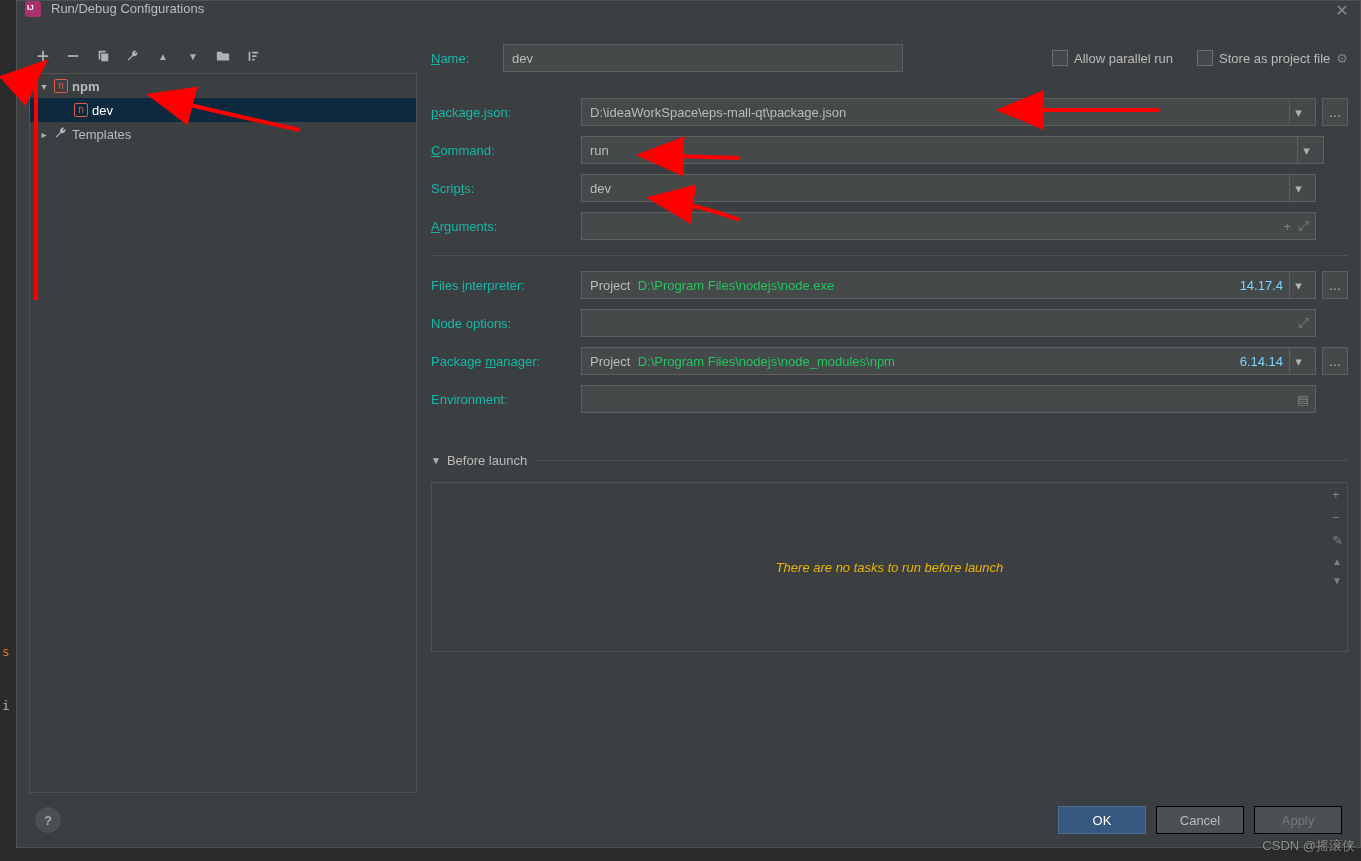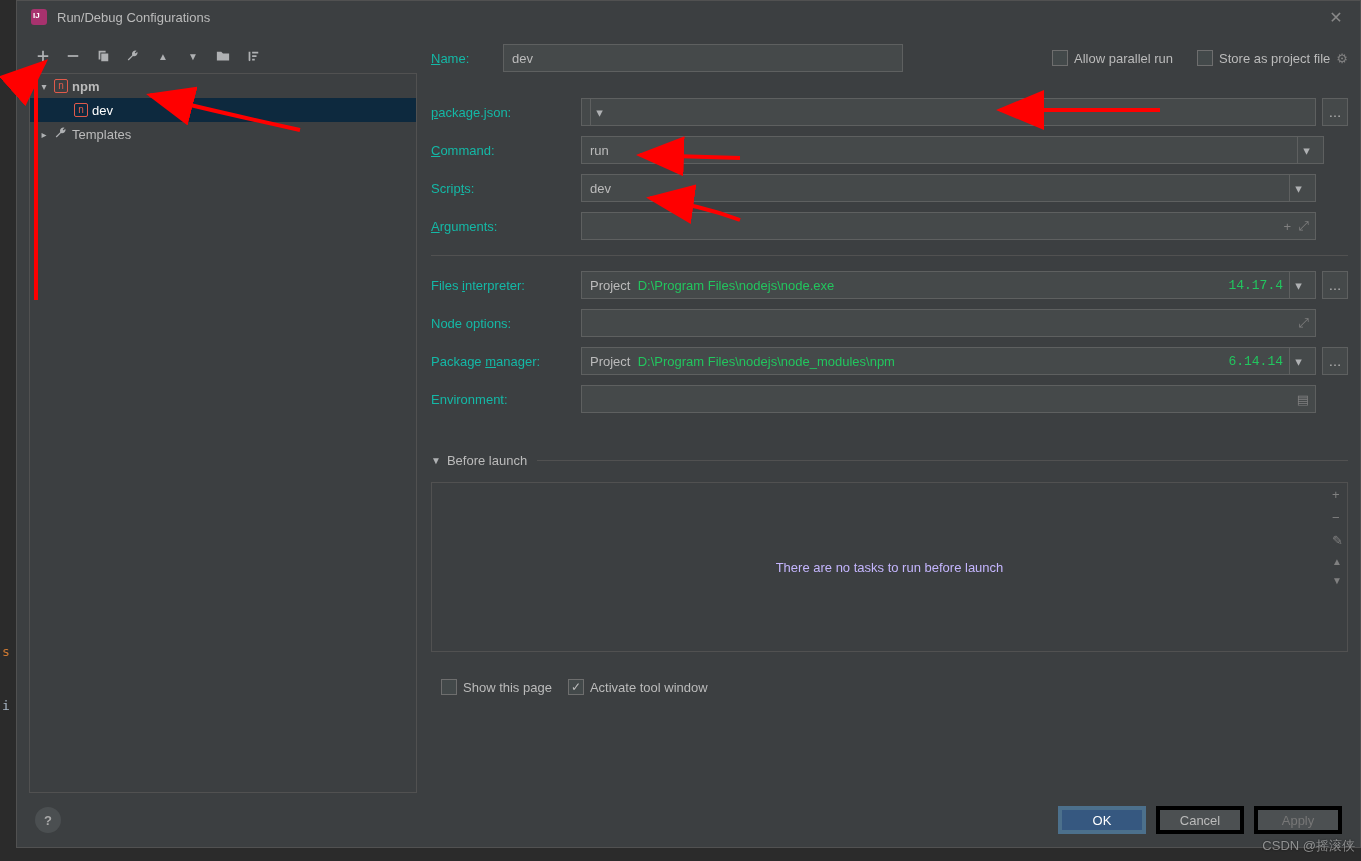--- a/index.html
+++ b/index.html
@@ -1,18 +1,18 @@
 <!DOCTYPE html>
 <html><head>
 <meta charset="utf-8">
 <style>
   * { box-sizing: border-box; margin: 0; padding: 0; font-family: "Segoe UI", Arial, sans-serif; font-size: 13px; }
   body { background: #2b2b2b; color: #bbbbbb; width: 1361px; height: 861px; overflow: hidden; position: relative; }
   .dialog { position: absolute; left: 16px; top: 0; width: 1345px; height: 848px; background: #3c3f41; border: 1px solid #515151; display: flex; flex-direction: column; }
-  .titlebar { height: 32px; display: flex; align-items: center; padding: 0 14px; }
+  .titlebar { height: 32px; display: flex; padding: 0 8px; }
   .titlebar .logo { width: 16px; height: 16px; background: #a8326e; border-radius: 3px; margin-right: 10px; position: relative; }
   .titlebar .logo::after { content:"IJ"; color:#fff; font-size:8px; font-weight:bold; position:absolute; left:2px; top:2px;}
   .titlebar .title { flex: 1; color: #bbbbbb; }
   .titlebar .close { width: 20px; text-align: center; color: #888; cursor: pointer; font-size:16px;}
   .body { flex: 1; display: flex; padding: 10px 12px 0 12px; gap: 14px; }
   .left { width: 388px; display: flex; flex-direction: column; }
   .toolbar { height: 30px; display: flex; align-items: center; gap: 14px; padding: 0 6px 4px 6px; }
   .toolbar .ico { width: 16px; height: 16px; color: #afb1b3; display:flex; align-items:center; justify-content:center;}
   .toolbar svg { width: 14px; height: 14px; fill: #afb1b3; }
   .tree { flex: 1; border: 1px solid #515151; background: #3c3f41; overflow: auto; }
@@ -27,28 +27,28 @@
   .row .lbl .u { text-decoration: underline; }
   .input, .combo { flex:1; height: 28px; background: #45494a; border: 1px solid #5e6060; color: #bbbbbb; padding: 0 8px; display:flex; align-items:center; position:relative;}
   .input.name { width: 400px; flex:none; }
   .combo .cv { flex:1; }
   .combo .dd { width: 18px; text-align:center; color:#afb1b3; border-left:1px solid #5e6060; height:100%; display:flex; align-items:center; justify-content:center;}
   .dots-btn { width: 26px; height: 28px; background: #45494a; border:1px solid #5e6060; margin-left:6px; display:flex; align-items:center; justify-content:center; color:#bbbbbb;}
   .chk { width:16px; height:16px; border:1px solid #6e6e6e; background:#43494a; margin-right:6px; display:inline-flex; align-items:center; justify-content:center;}
   .chk.checked::after{ content:"✓"; color:#bbbbbb; font-size:12px;}
   .section-sep { border-top:1px solid #515151; margin:6px 0; }
   .muted { color:#22c55e; }
-  .value-badge { color:#22c55e; margin-right:6px;font-family:Liberation Mono, monospace; }
+  .value-badge { color:#7dd3fc; margin-right:6px; }
   .before-launch { border:1px solid #515151; height:170px; display:flex; position:relative; margin-top:4px; }
-  .before-launch .msg { margin:auto; color:#c4b5fd; }
+  .before-launch .msg { margin:auto; color:#eab308;font-style:italic; }
   .bl-tools { position:absolute; right:4px; top:4px; display:flex; flex-direction:column; gap:8px; color:#808080;}
   .footer { height: 54px; border-top: 0; display:flex; align-items:center; padding: 0 18px; gap:10px; }
   .footer .help { width:26px; height:26px; border-radius:50%; background:#4b4f51; color:#aaaaaa; display:flex; align-items:center; justify-content:center; font-weight:bold;}
   .footer .spacer{ flex:1;}
-  .btn { width: 88px; height:28px; display:flex; align-items:center; justify-content:center; background:#4c5052; border:4px solid #000000; color:#bbbbbb;}
+  .btn { width: 88px; height:28px; display:flex; align-items:center; justify-content:center; background:#4c5052; border:1px solid #000000; color:#bbbbbb;}
   .btn.primary { background:#365880; border-color:#4c708c; color:#ffffff;}
   .btn.disabled { color:#777777;}
   .gear { color:#808080; margin-left:6px;}
   .exp { color:#808080; position:absolute; right:6px;}
   .list-ico { color:#808080; position:absolute; right:6px;}
   
   .arrow { position:absolute; pointer-events:none; }
   .watermark { position:absolute; right:6px; bottom:6px; color:#c9c9c9; font-size:13px; opacity:0.6; text-shadow:0 0 2px #000;}
   
   .bg-text { position:absolute; left:2px; color:#a9b7c6; font-family:Consolas,monospace; font-size:13px;}
@@ -136,20 +136,21 @@
         <span class="chk"></span>
         <span><span class="u">S</span><span>tore as project file</span></span>
         <span class="gear">⚙</span>
       </div>
 
       <div style="height:8px"></div>
 
       <div class="row">
         <div class="lbl"><span class="u">p</span><span>ackage.json:</span></div>
         <div class="combo">
+          <span class="cv">D:\ideaWorkSpace\eps-mall-qt\package.json</span>
           <span class="dd">▾</span>
         </div>
         <div class="dots-btn">…</div>
       </div>
 
       <div class="row">
         <div class="lbl"><span class="u">C</span><span>ommand:</span></div>
         <div class="combo" style="margin-right:24px">
           <span class="cv">run</span>
           <span class="dd">▾</span>
@@ -223,28 +224,20 @@
         <div class="msg">There are no tasks to run before launch</div>
         <div class="bl-tools">
           <span>+</span>
           <span>−</span>
           <span>✎</span>
           <span style="font-size:10px">▲</span>
           <span style="font-size:10px">▼</span>
         </div>
       </div>
 
-      <div class="row" style="margin-top:12px">
-        <span style="width:10px"></span>
-        <span class="chk"></span>
-        <span>Show this page</span>
-        <span style="width:16px"></span>
-        <span class="chk checked"></span>
-        <span>Activate tool window</span>
-      </div>
 
     </div>
   </div>
 
   <div class="footer">
     <div class="help">?</div>
     <div class="spacer"></div>
     <div class="btn primary">OK</div>
     <div class="btn">Cancel</div>
     <div class="btn disabled">Apply</div>

